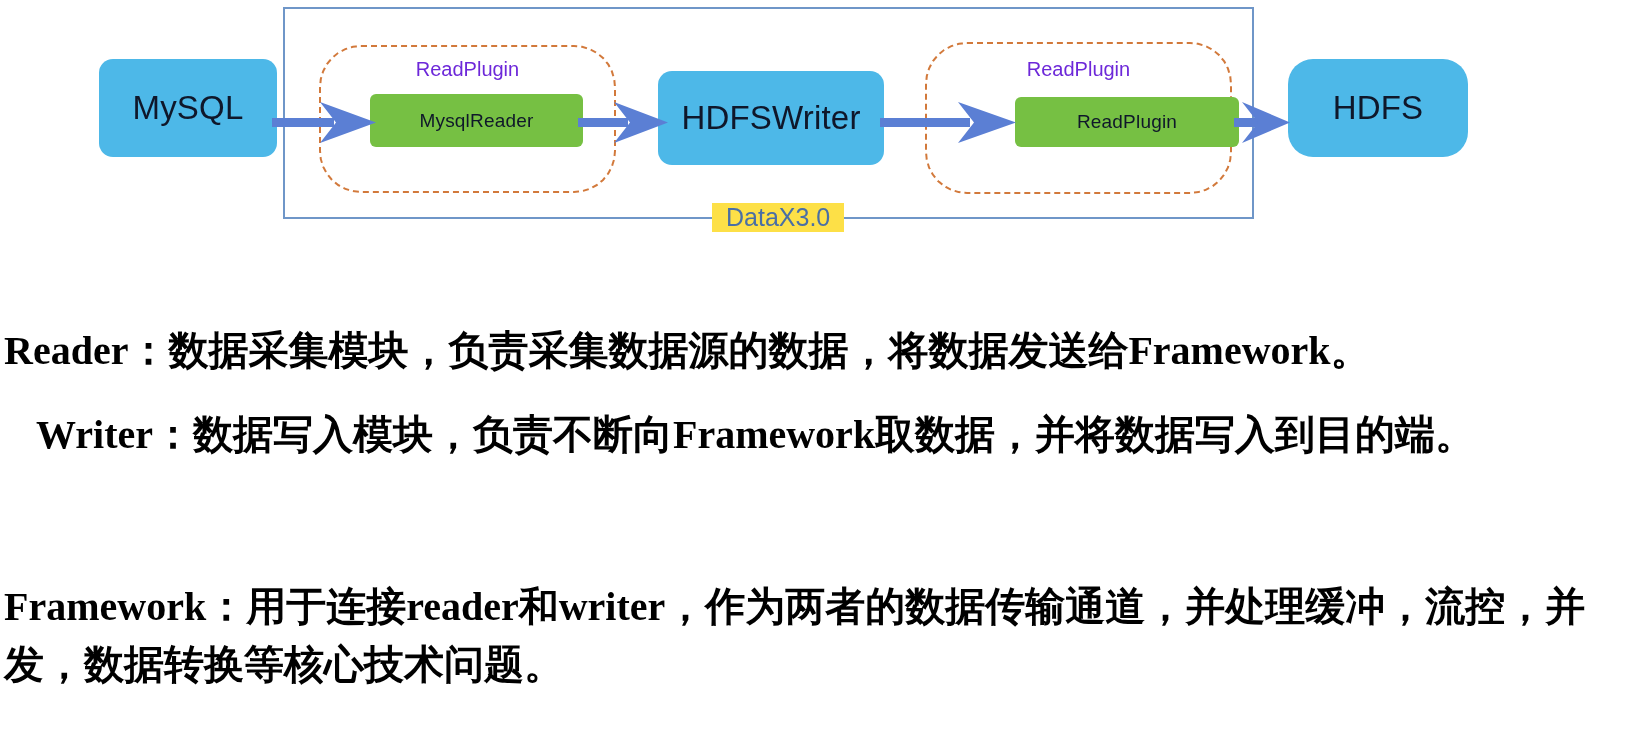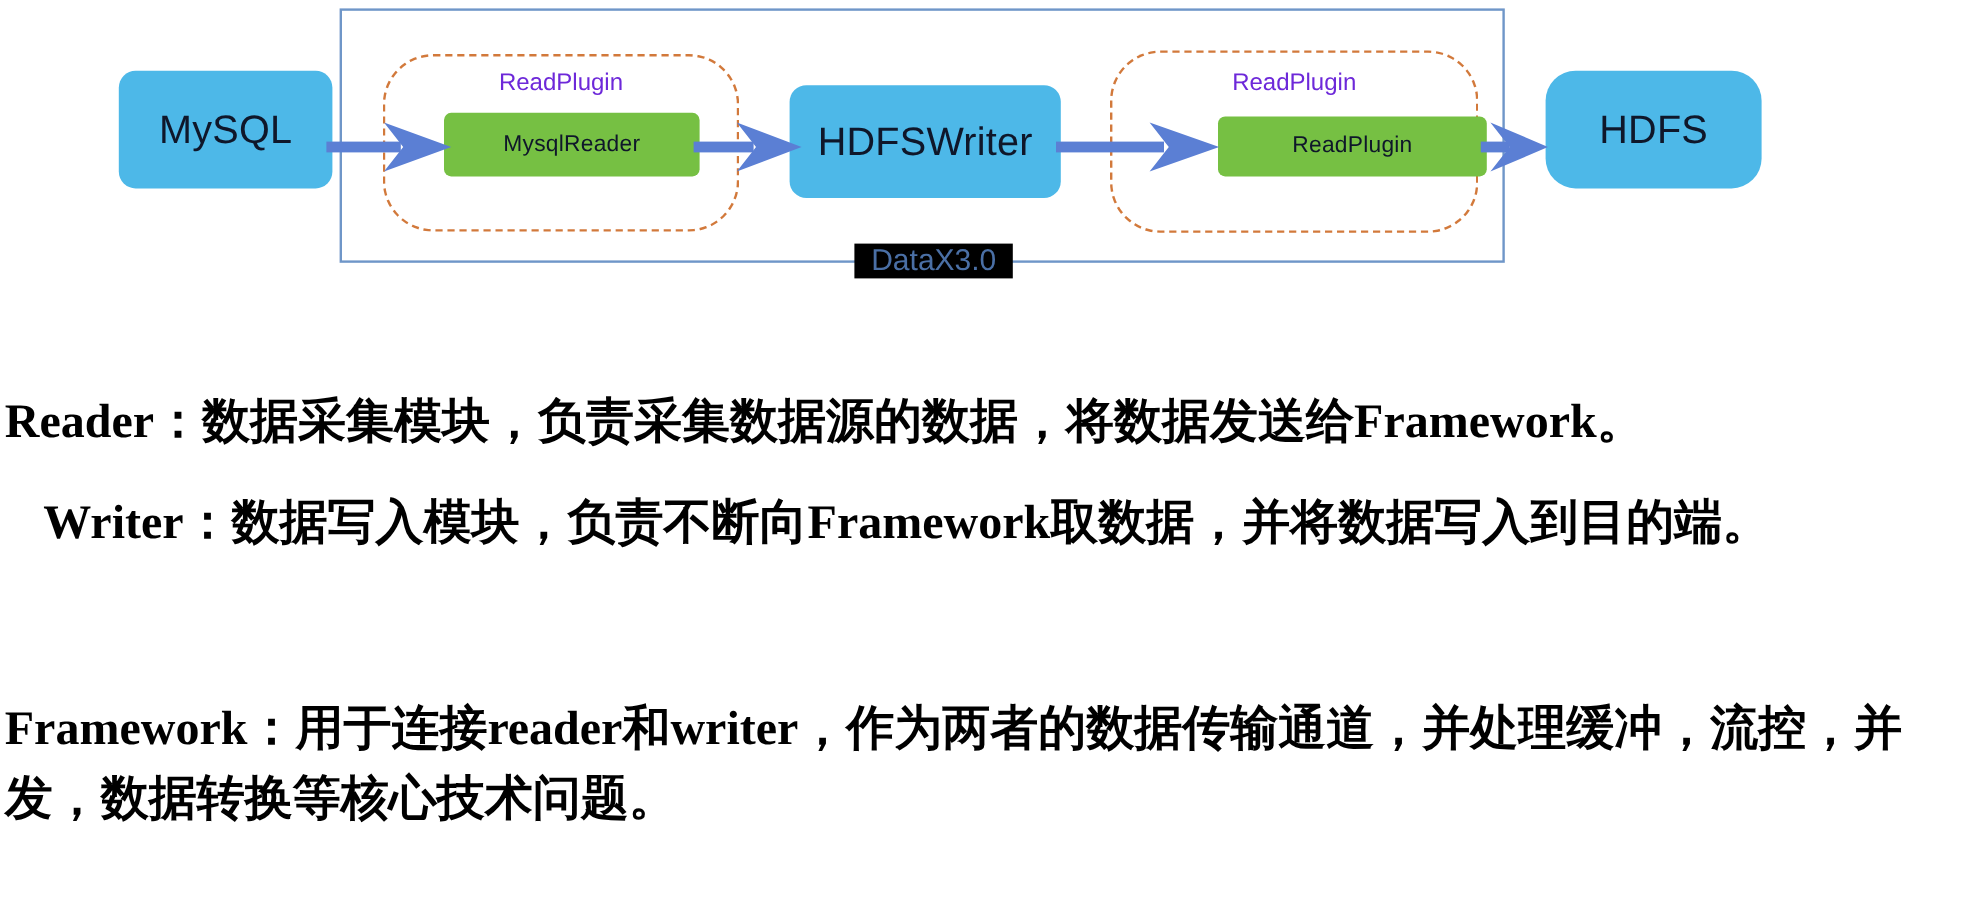--- a/index.html
+++ b/index.html
@@ -76,21 +76,21 @@
     color: #6d28d9;
     white-space: nowrap;
     text-align: center;
   }
 
   .datax-label {
     position: absolute;
     font-family: "Liberation Sans", "DejaVu Sans", sans-serif;
     font-size: 25px;
     color: #4a6fa5;
-    background: #000000;
+    background: #fde047;
     padding: 0 14px;
     white-space: nowrap;
   }
 
   .arrow-svg {
     position: absolute;
     overflow: visible;
   }
 
   

